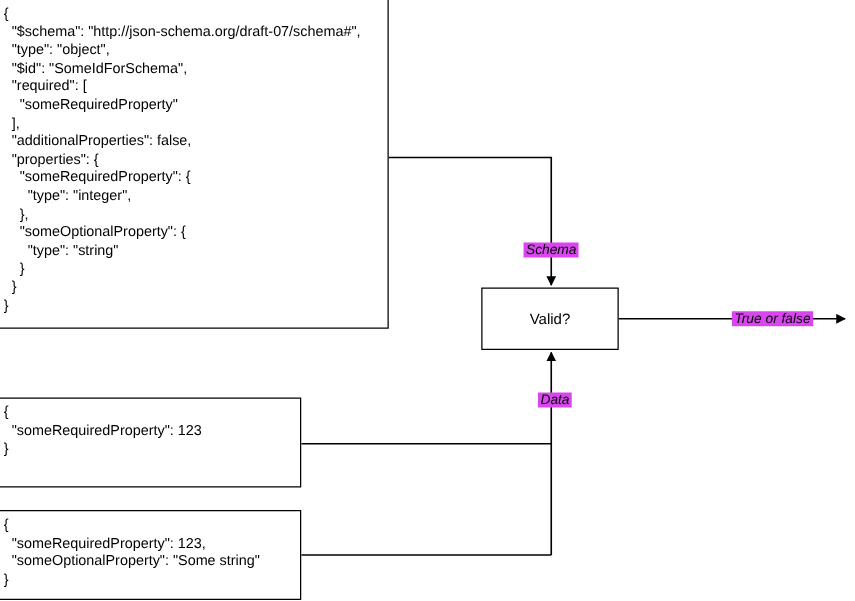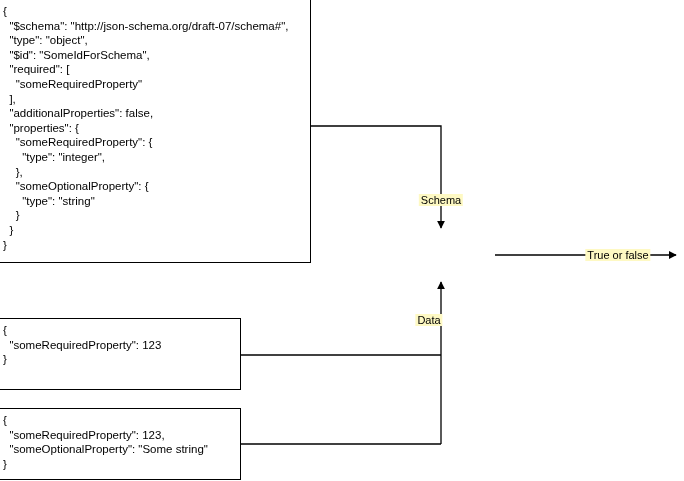--- a/index.html
+++ b/index.html
@@ -66,27 +66,28 @@
     left: 0;
     top: 0;
     width: 684px;
     height: 481px;
     pointer-events: none;
   }
   .edge-label {
     position: absolute;
     font-size: 11px;
     color: #000000;
-    background: #fef9c3;
+    background: #d946ef;
     padding: 0 2px;
     white-space: nowrap;
     transform: translate(-50%, -50%);
+    font-style: italic;
   }
   #label-schema { left: 441px; top: 200px; }
-  #label-data   { left: 429px; top: 320px; }
+  #label-data   { left: 444px; top: 320px; }
   #label-result { left: 618px; top: 255px; }
 </style>
 </head>
 <body>
 
 <div id="canvas">
 
   <svg id="wires" viewBox="0 0 684 481" width="684" height="481">
     <defs>
       <marker id="arrow" viewBox="0 0 10 10" refX="9" refY="5" markerWidth="6" markerHeight="6" orient="auto-start-reverse">
@@ -125,20 +126,23 @@
 
   <div class="box code-box" id="data-box-1">{
   "someRequiredProperty": 123
 }</div>
 
   <div class="box code-box" id="data-box-2">{
   "someRequiredProperty": 123,
   "someOptionalProperty": "Some string"
 }</div>
 
+  <div class="box" id="valid-box">
+    <span>Valid?</span>
+  </div>
 
   <div class="edge-label" id="label-schema">Schema</div>
 
   <div class="edge-label" id="label-data">Data</div>
 
   <div class="edge-label" id="label-result">True or false</div>
 
 </div>
 
 </body></html>

